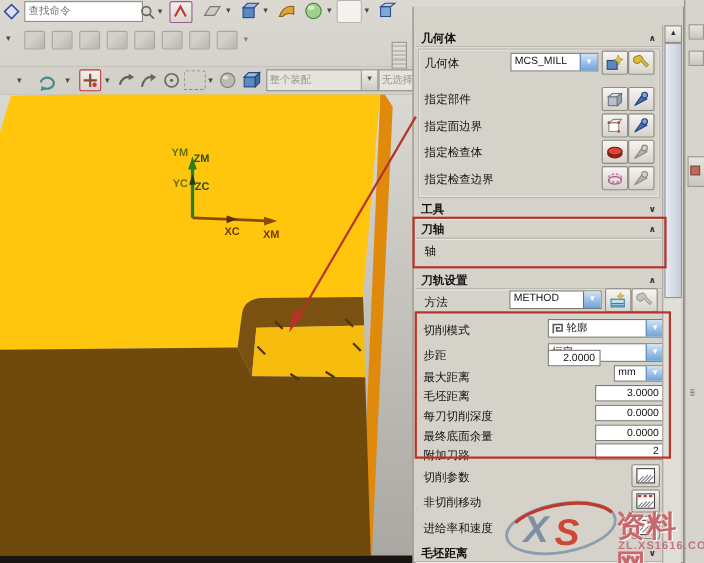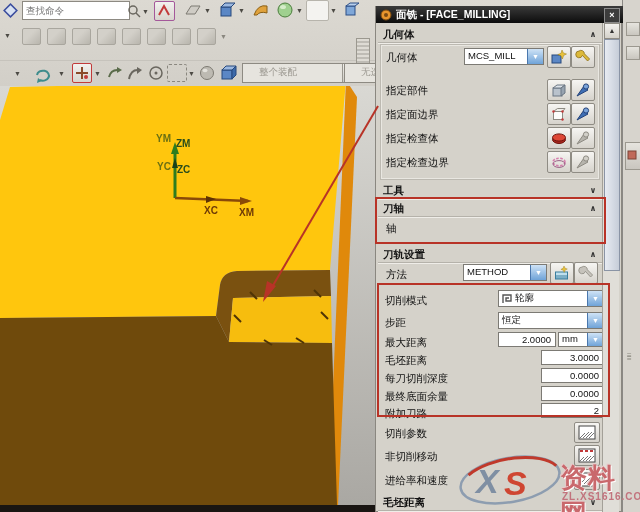--- a/index.html
+++ b/index.html
@@ -11,21 +11,21 @@
   #toolbar{left:0;top:0;width:640px;height:86px;background:linear-gradient(#dcd9d2,#d2cfc8);border-bottom:1px solid #9a978f;}
   .tb-row{position:absolute;left:0;width:640px;}
   .tb-ico{position:absolute;border:1px solid #b7b4ac;border-radius:2px;background:linear-gradient(#f2f1ee,#d8d5ce);}
   .tb-ico.flat{border-color:transparent;background:transparent;}
   .dd{position:absolute;font-size:7px;color:#4c4a44;}
   .gray-ico{position:absolute;width:17px;height:15px;border:1px solid #a9a69e;border-radius:2px;
     background:linear-gradient(135deg,#d3d0c9 40%,#b8b5ad 100%);}
   .searchbox{position:absolute;left:22px;top:1px;width:100px;height:17px;border:1px solid #8d8a82;
     background:#fff;font-size:9.5px;padding:0 3px;color:#444;font-family:inherit;}
   .combo-gray{position:absolute;height:18px;border:1px solid #8d8a82;background:#e6e4de;color:#9a978f;
-    font-size:9.5px;line-height:18px;padding-left:16px;overflow:hidden;white-space:nowrap;font-family:Liberation Mono, monospace;}
+    font-size:9.5px;line-height:18px;padding-left:2px;overflow:hidden;white-space:nowrap;}
   .combo-gray .cg-btn{position:absolute;right:0;top:0;width:14px;height:100%;background:linear-gradient(#efeeea,#cfccc5);
     border-left:1px solid #9a978f;color:#55524b;font-size:7px;text-align:center;line-height:18px;}
   
   #viewport{left:0;top:86px;width:416px;height:426px;background:linear-gradient(#d9d8d3,#a9a7a2);}
   
   #dialog{left:375px;top:6px;width:247px;height:506px;background:#d5d2ca;border:1px solid #8a8780;border-top:none;box-sizing:border-box;}
   #dlg-title{position:absolute;left:0;top:0;width:247px;height:17px;background:linear-gradient(#3a3a3a,#0c0c0c);
     color:#fff;font-weight:bold;font-size:10.5px;line-height:17px;}
   #dlg-title .t-text{position:absolute;left:20px;top:0;}
   .xbtn{position:absolute;right:3px;top:2px;width:14px;height:13px;background:#3c3c3c;border:1px solid #8a8a8a;
@@ -242,28 +242,20 @@
     <div class="mini" style="left:3px;top:46px;width:12px;height:12px;"></div>
     <div class="mini" style="left:2px;top:142px;width:14px;height:26px;">
       <svg width="12" height="24">
           <rect x="2" y="8" width="8" height="8" fill="#c06a5a" stroke="#7d4436"></rect>
         </svg>
     </div>
     <div class="abs" style="left:4px;top:354px;width:10px;height:10px;color:#8a877f;font-size:8px;line-height:3px;">≡<br>≡</div>
   </div>
 
   <div id="dialog" class="abs z5">
-    <div id="dlg-title">
-      <svg class="abs" style="left:4px;top:3px;" width="12" height="12">
-        <circle cx="6" cy="6" r="5" fill="#e8952d" stroke="#7a4a12"></circle>
-          <circle cx="6" cy="6" r="2" fill="#7a4a12"></circle>
-      </svg>
-      <span class="t-text">面铣 - [FACE_MILLING]</span>
-      <span class="xbtn">×</span>
-    </div>
 
     <div class="sec-hd" style="top:22px;">
       <span>几何体</span>
       <span class="sec-ch">∧</span>
     </div>
     <div class="grpbox" style="left:4px;top:38px;width:218px;height:134px;"></div>
 
     <span class="dlbl" style="left:10px;top:45px;">几何体</span>
     <div class="combo" style="left:88px;top:42px;width:80px;">
       <span class="ct">MCS_MILL</span>
@@ -383,21 +375,21 @@
       <span class="cb">▼</span>
     </div>
 
     <span class="dlbl" style="left:9px;top:310px;">步距</span>
     <div class="combo" style="left:122px;top:306px;width:106px;">
       <span class="ct">恒定</span>
       <span class="cb">▼</span>
     </div>
 
     <span class="dlbl" style="left:9px;top:330px;">最大距离</span>
-    <div class="field" style="left:122px;top:326px;width:58px;">
+    <div class="field" style="left:122px;top:312px;width:48px;">
       <span>2.0000</span>
     </div>
     <div class="combo" style="left:182px;top:326px;width:46px;height:15px;">
       <span class="ct" style="top:0;">mm</span>
       <span class="cb" style="line-height:13px;">▼</span>
     </div>
 
     <span class="dlbl" style="left:9px;top:348px;">毛坯距离</span>
     <div class="field" style="left:165px;top:344px;width:63px;">
       <span>3.0000</span>

